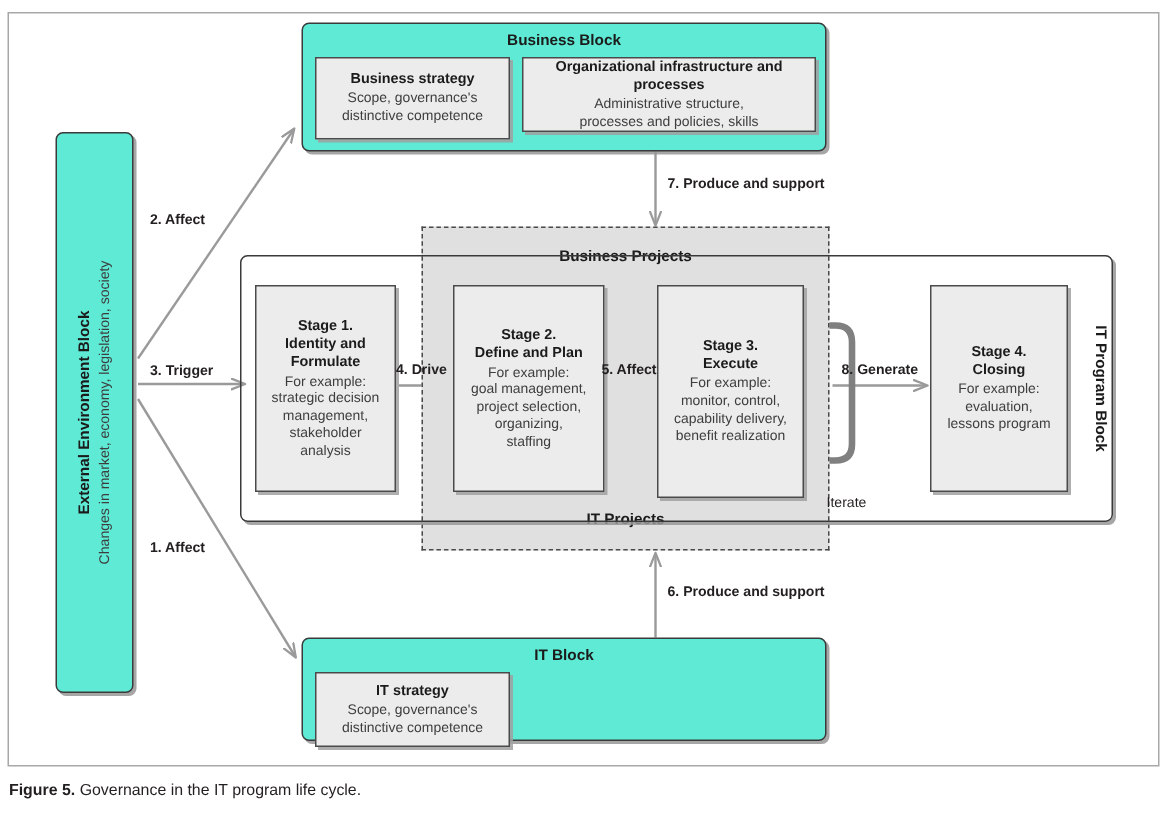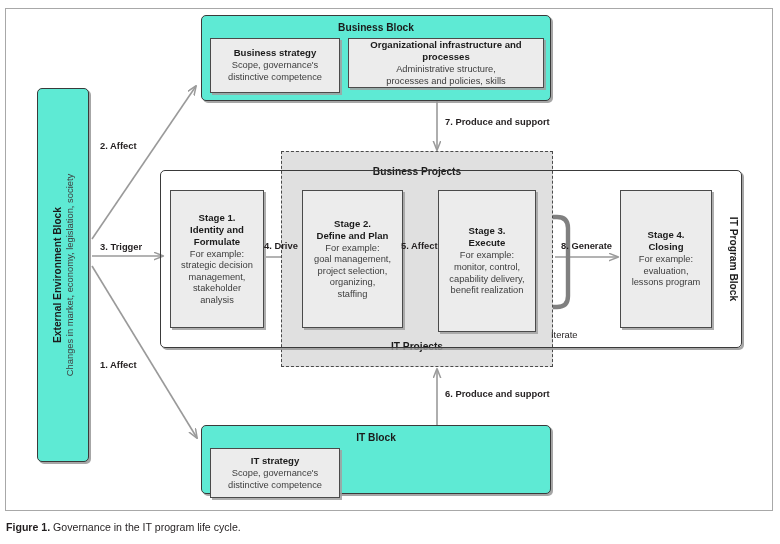--- a/index.html
+++ b/index.html
@@ -177,17 +177,17 @@
 
   <div class="lbl b" style="left:445px;top:116px;">7. Produce and support</div>
   <div class="lbl b" style="left:445px;top:388px;">6. Produce and support</div>
 
   <div class="lbl b" style="left:264px;top:240px;">4. Drive</div>
   <div class="lbl b" style="left:401px;top:240px;">5. Affect</div>
   <div class="lbl b" style="left:561px;top:240px;">8. Generate</div>
   <div class="lbl" style="left:551px;top:290px;margin-top:39px;">Iterate</div>
 
   <div class="caption">
-    <b>Figure 1.</b>
+    <b>Figure 5.</b>
     <span>Governance in the IT program life cycle.</span>
   </div>
 
 </div>
 
 </body></html>

